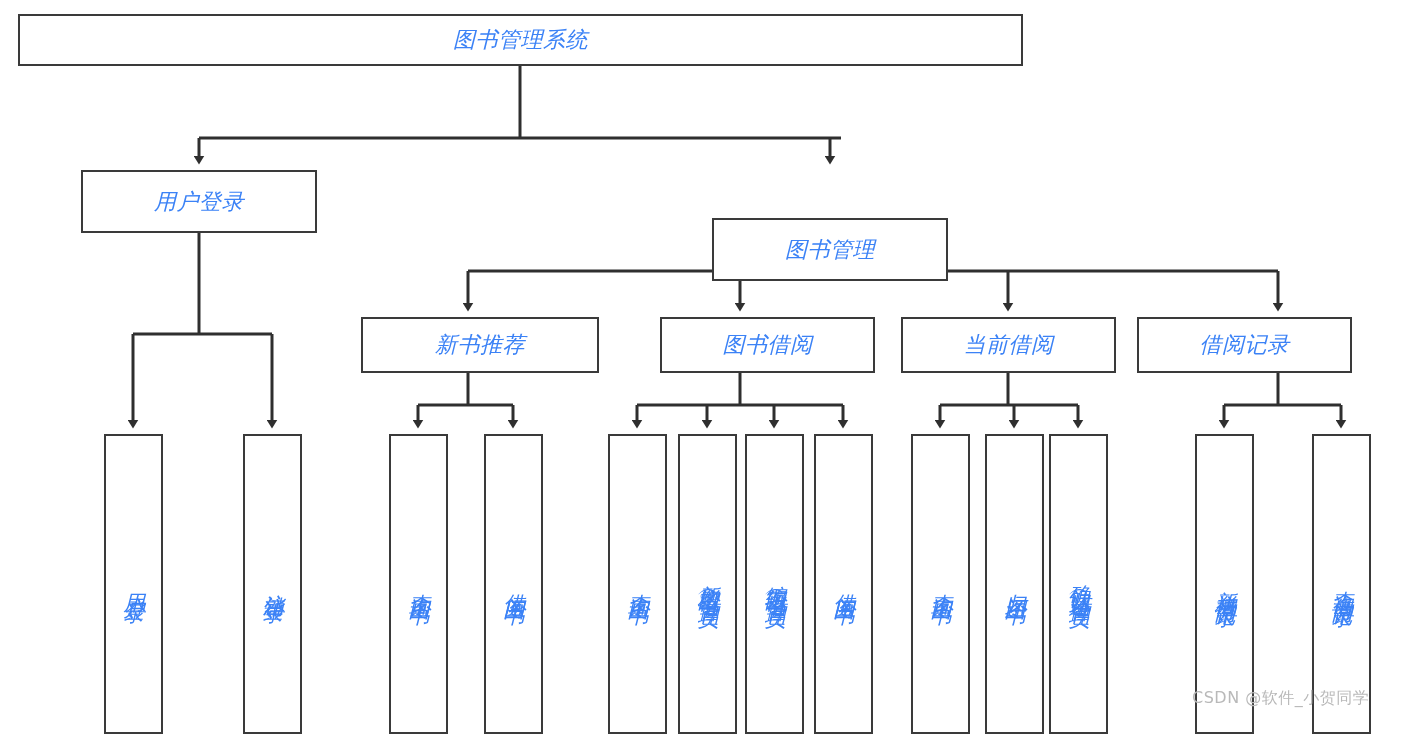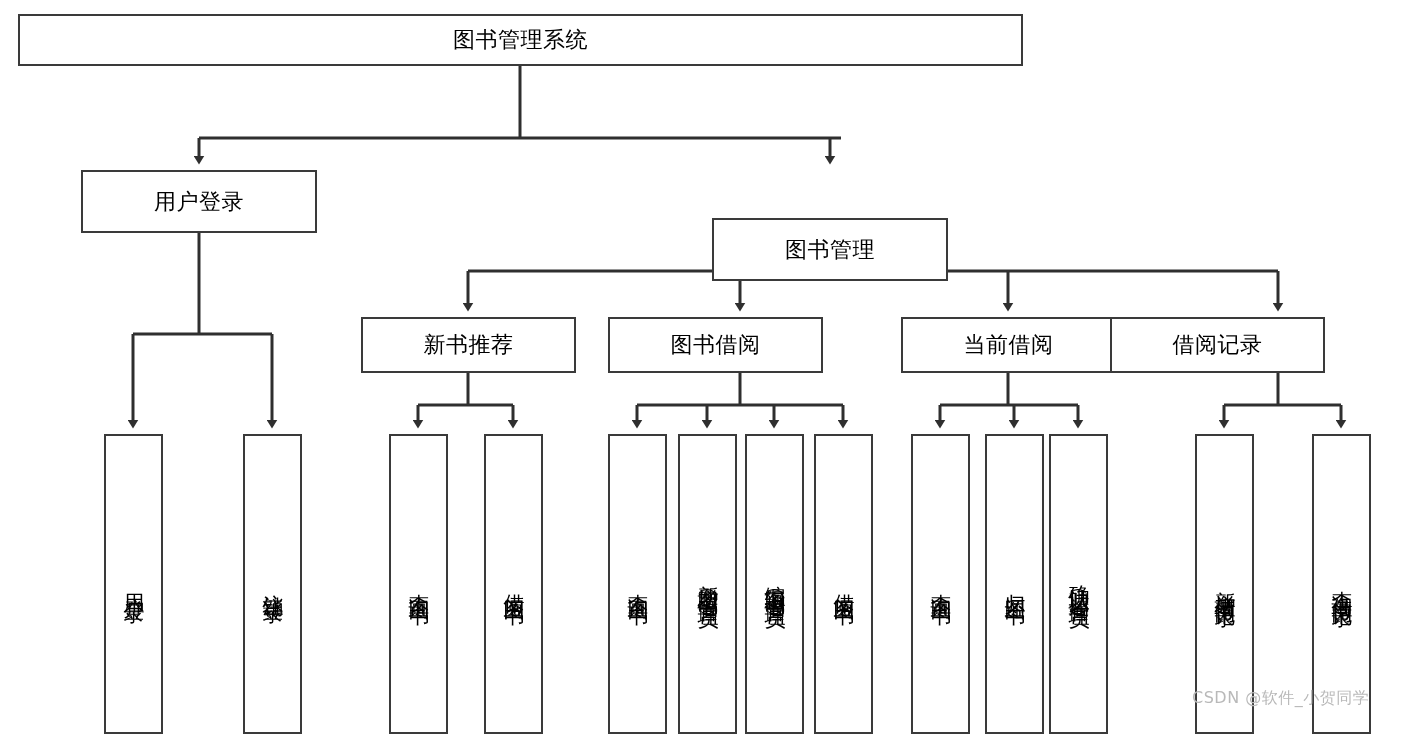--- a/index.html
+++ b/index.html
@@ -30,26 +30,27 @@
     position: absolute;
     box-sizing: border-box;
     background: #ffffff;
     border: 2.4px solid #3a3a3a;
     display: flex;
     align-items: center;
     justify-content: center;
     z-index: 2;
   }
   .node .cap {
-    color: #000000;
+    color: #3b82f6;
     font-size: 22px;
     line-height: 1.18;
     letter-spacing: 0.5px;
     white-space: nowrap;
     text-align: left;
+    font-style: italic;
   }
   
   .node.vert {
     align-items: center;
     justify-content: center;
   }
   .node.vert .cap {
     writing-mode: vertical-rl;
     text-orientation: upright;
     -webkit-writing-mode: vertical-rl;
@@ -128,30 +129,30 @@
     <span class="cap">图书管理系统</span>
   </div>
 
   <div class="node" style="left:81px; top:170px; width:236px; height:63px;">
     <span class="cap">用户登录</span>
   </div>
   <div class="node" style="left:712px; top:170px; width:236px; height:63px;margin-top:48px;">
     <span class="cap">图书管理</span>
   </div>
 
-  <div class="node" style="left:361px; top:317px; width:215px; height:56px;">
+  <div class="node" style="left:361px; top:317px; width:238px; height:56px;">
     <span class="cap">新书推荐</span>
   </div>
-  <div class="node" style="left:608px; top:317px; width:215px; height:56px;">
+  <div class="node" style="left:660px; top:317px; width:215px; height:56px;">
     <span class="cap">图书借阅</span>
   </div>
   <div class="node" style="left:901px; top:317px; width:215px; height:56px;">
     <span class="cap">当前借阅</span>
   </div>
-  <div class="node" style="left:1110px; top:317px; width:215px; height:56px;">
+  <div class="node" style="left:1137px; top:317px; width:215px; height:56px;">
     <span class="cap">借阅记录</span>
   </div>
 
   <div class="node vert" style="left:104px; top:434px; width:59px; height:300px;">
     <span class="cap">用户登录</span>
   </div>
   <div class="node vert" style="left:243px; top:434px; width:59px; height:300px;">
     <span class="cap">注销登录</span>
   </div>
 

